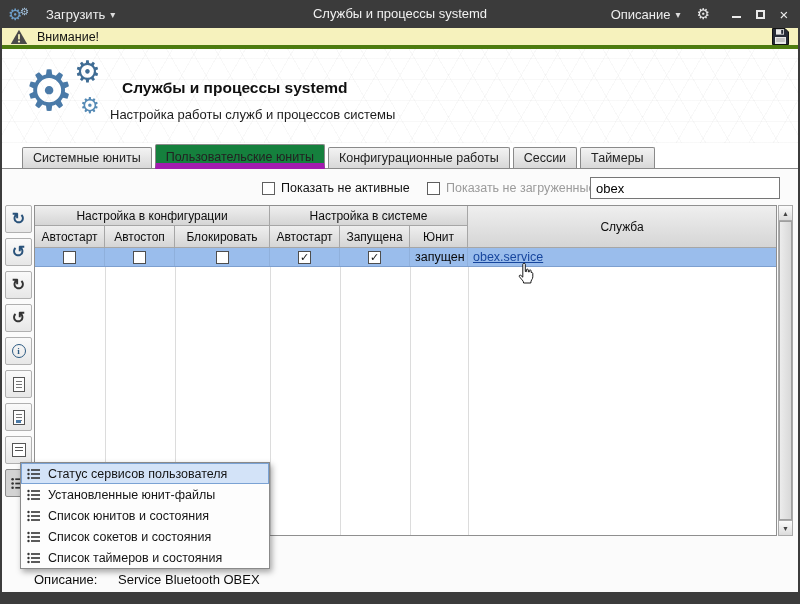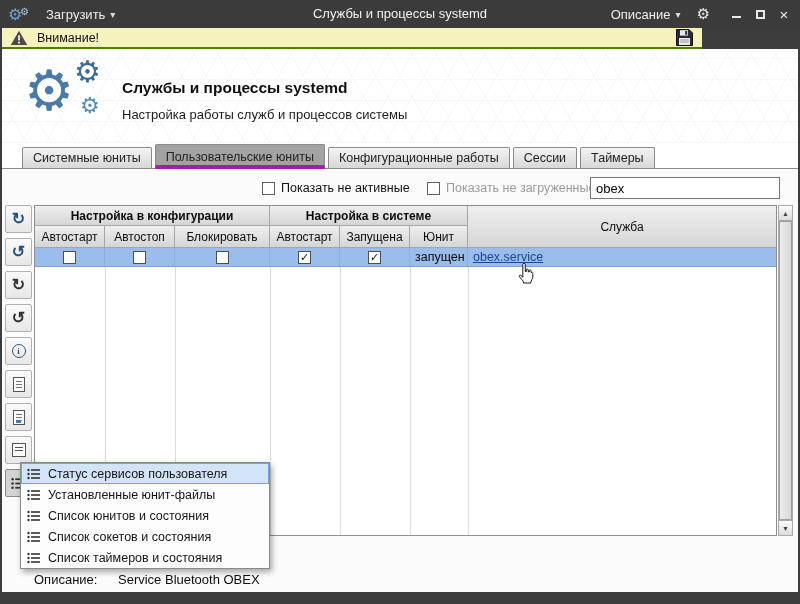--- a/index.html
+++ b/index.html
@@ -22,46 +22,46 @@
               line-height:28px; font-size:13px; color:#f2f2f2; white-space:nowrap; }
   .tb-right { position:absolute; right:6px; top:0; height:28px; display:flex; align-items:center; gap:10px; }
   .tb-icon-btn { background:none; border:none; color:#e6e6e6; font-size:15px; line-height:28px; cursor:default; }
   .win-controls { display:flex; align-items:center; gap:4px; margin-left:6px; }
   .win-controls button { background:none; border:none; width:20px; height:22px; color:#eee;
                          display:flex; align-items:center; justify-content:center; cursor:default; font-size:15px; }
   .min-glyph { display:block; width:9px; height:0; border-bottom:2px solid #eaeaea; margin-top:6px; }
   .max-glyph { display:block; width:9px; height:9px; border:2px solid #eaeaea; }
 
   
-  .warnbar { position:absolute; left:2px; top:28px; width:700px; height:21px; background:#f6f2bd;
-             border-bottom:2px solid #4d7c0f; display:flex; align-items:center; padding:0 8px; gap:9px; }
+  .warnbar { position:absolute; left:2px; top:28px; width:796px; height:21px; background:#f6f2bd;
+             border-bottom:4px solid #4d7c0f; display:flex; align-items:center; padding:0 8px; gap:9px; }
   .warn-text { font-size:12.5px; color:#111; }
   .warn-save { margin-left:auto; display:flex; align-items:center; cursor:default; background:none; border:none; }
 
   
   .header { position:absolute; left:2px; top:49px; width:796px; height:94px; background-color:#ffffff;
     background-image:
       repeating-linear-gradient(0deg, rgba(130,130,130,.055) 0 1px, transparent 1px 21px),
       repeating-linear-gradient(60deg, rgba(130,130,130,.055) 0 1px, transparent 1px 21px),
       repeating-linear-gradient(-60deg, rgba(130,130,130,.055) 0 1px, transparent 1px 21px); }
   .logo { position:absolute; left:22px; top:12px; width:96px; height:76px; }
   .logo .lg1 { position:absolute; left:0; top:2px; font-size:56px; line-height:1; color:#4a7aa8; }
   .logo .lg2 { position:absolute; left:50px; top:-4px; font-size:30px; line-height:1; color:#3f6c94; }
   .logo .lg3 { position:absolute; left:56px; top:34px; font-size:22px; line-height:1; color:#558ab5; }
   .hdr-title { position:absolute; left:120px; top:30px; font-size:15.5px; font-weight:bold; color:#101010; }
-  .hdr-sub   { position:absolute; left:120px; top:58px; font-size:13px; color:#1c1c1c; }
+  .hdr-sub   { position:absolute; left:108px; top:58px; font-size:13px; color:#1c1c1c; }
 
   
   .tabsbar { position:absolute; left:2px; top:143px; width:796px; height:26px; background:#ffffff;
              border-bottom:1px solid #8a8a8a; display:flex; align-items:flex-end; padding-left:20px; }
   .tab { height:21px; line-height:20px; padding:0 10px; font-size:12.5px; color:#222;
          background:linear-gradient(#f3f3f3,#d8d8d8); border:1px solid #8a8a8a; border-bottom:none;
          border-radius:2px 2px 0 0; margin-right:3px; cursor:default; white-space:nowrap; }
-  .tab.active { height:25px; line-height:24px; background:#a3a3a3; position:relative; z-index:3;
-                margin-bottom:-1px; border-bottom:4px solid #a21caf; }
+  .tab.active { height:25px; line-height:24px; background:#15803d; position:relative; z-index:3;
+                margin-bottom:-1px; border-bottom:6px solid #a21caf; }
 
   
   .pane { position:absolute; left:2px; top:169px; width:796px; height:423px; background:#fbfbfb; }
 
   
   .combo { position:absolute; left:22px; top:8px; width:228px; height:22px; background:#fff;
            border:1px solid #767676; display:flex; align-items:center; cursor:default; }
   .combo-value { flex:1; padding-left:5px; font-size:13px; }
   .combo-btn { width:18px; height:20px; background:linear-gradient(#f2f2f2,#d2d2d2);
                border-left:1px solid #9a9a9a; display:flex; align-items:center; justify-content:center;
@@ -90,21 +90,21 @@
   .icon-listbox { width:14px; height:14px; border:1px solid #555; background:#fff; position:relative; }
   .icon-listbox::before { content:""; position:absolute; left:2px; right:2px; top:3px; bottom:3px;
                background:repeating-linear-gradient(#555 0 1px, transparent 1px 3px); }
 
   
   .table { position:absolute; left:32px; top:36px; width:743px; height:331px; background:#fff;
            border:1px solid #8f8f8f; }
   .th { position:absolute; background:linear-gradient(#efefef,#d5d5d5); border-right:1px solid #a6a6a6;
         border-bottom:1px solid #a6a6a6; font-size:12px; display:flex; align-items:center;
         justify-content:center; color:#0d0d0d; white-space:nowrap; overflow:hidden; }
-  .th-group { top:0; height:20px;font-weight:bold; }
+  .th-group { top:0; height:20px; }
   .th-col   { top:20px; height:22px; }
   .th-service { top:0; height:42px; }
   .trow { position:absolute; left:0; top:42px; width:741px; height:19px; background:#9abdec;
           border-bottom:1px solid #7d9fcf; }
   .tcell { position:absolute; top:0; height:18px; display:flex; align-items:center; justify-content:center;
            border-right:1px solid #8fb0dc; }
   .tcell.textcell { justify-content:flex-start; padding-left:5px; font-size:12.5px; color:#0a0a0a; }
   .tcell .cbx { position:static; width:13px; height:13px; background:#fff; border:1px solid #4e4e4e;
                 font-size:11px; line-height:11px; text-align:center; }
   .service-link { font-size:12.5px; color:#17469e; text-decoration:underline; cursor:pointer; }

